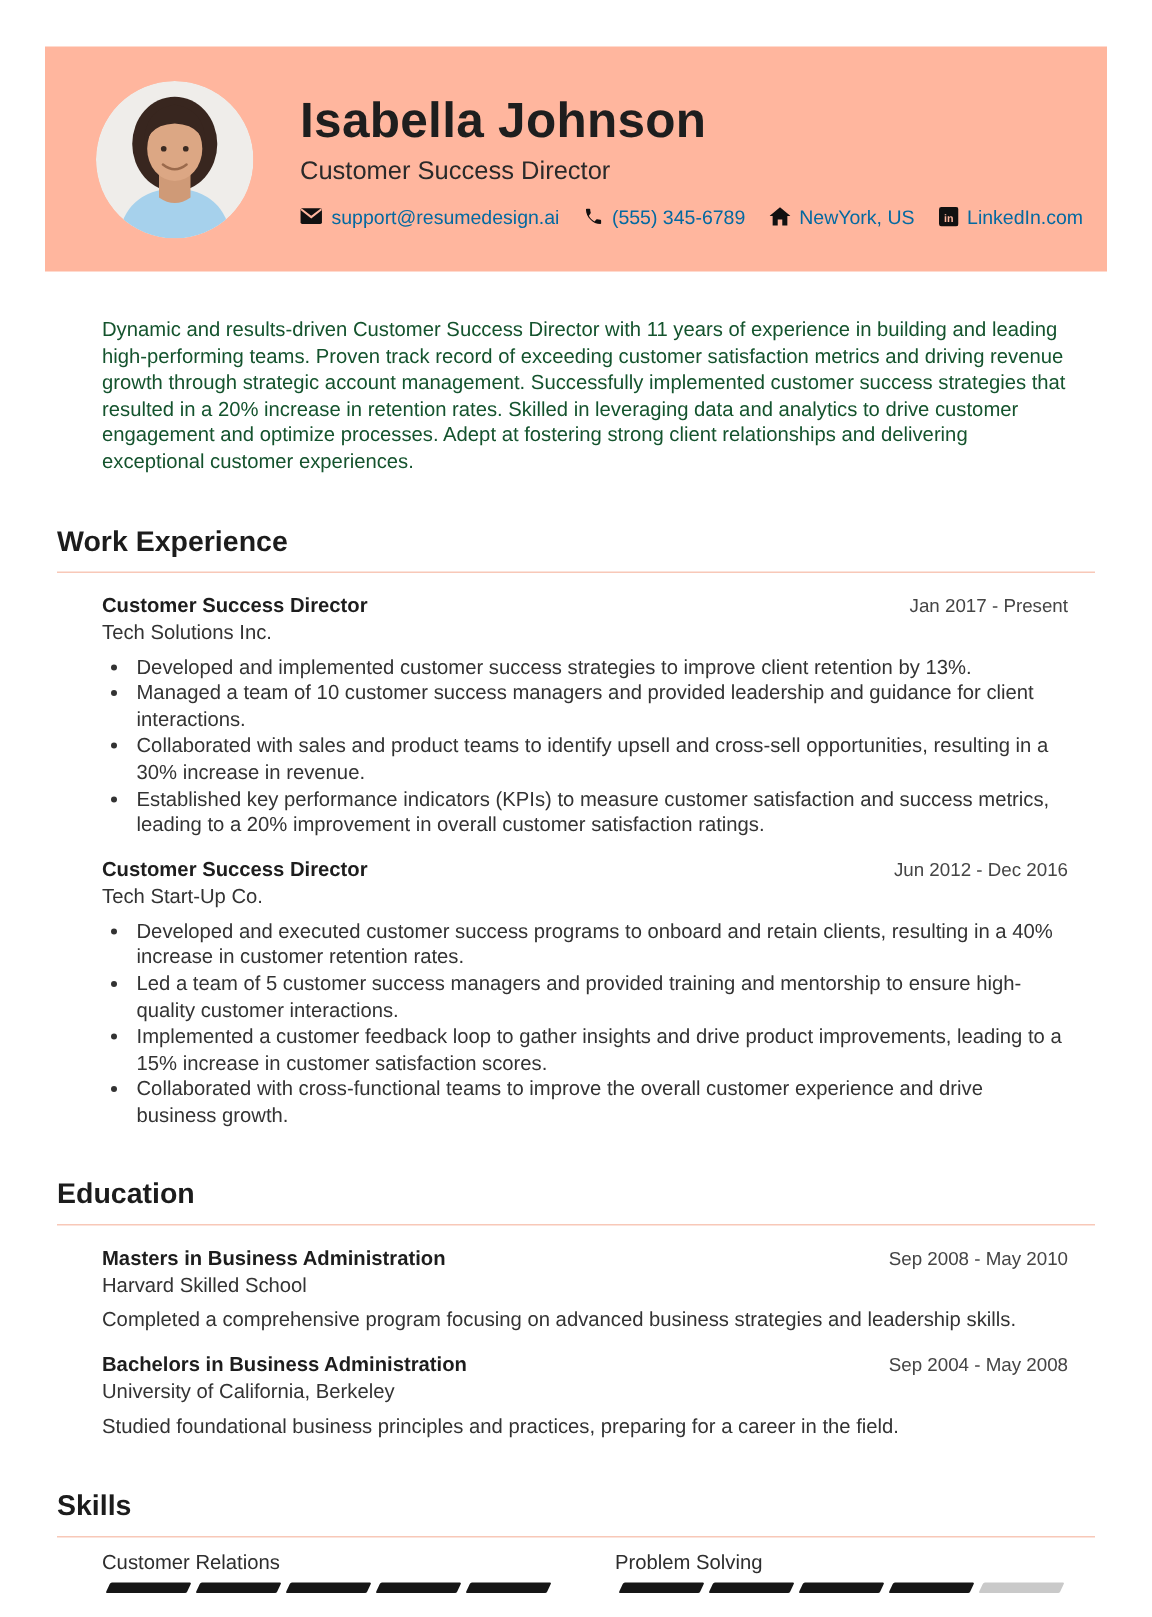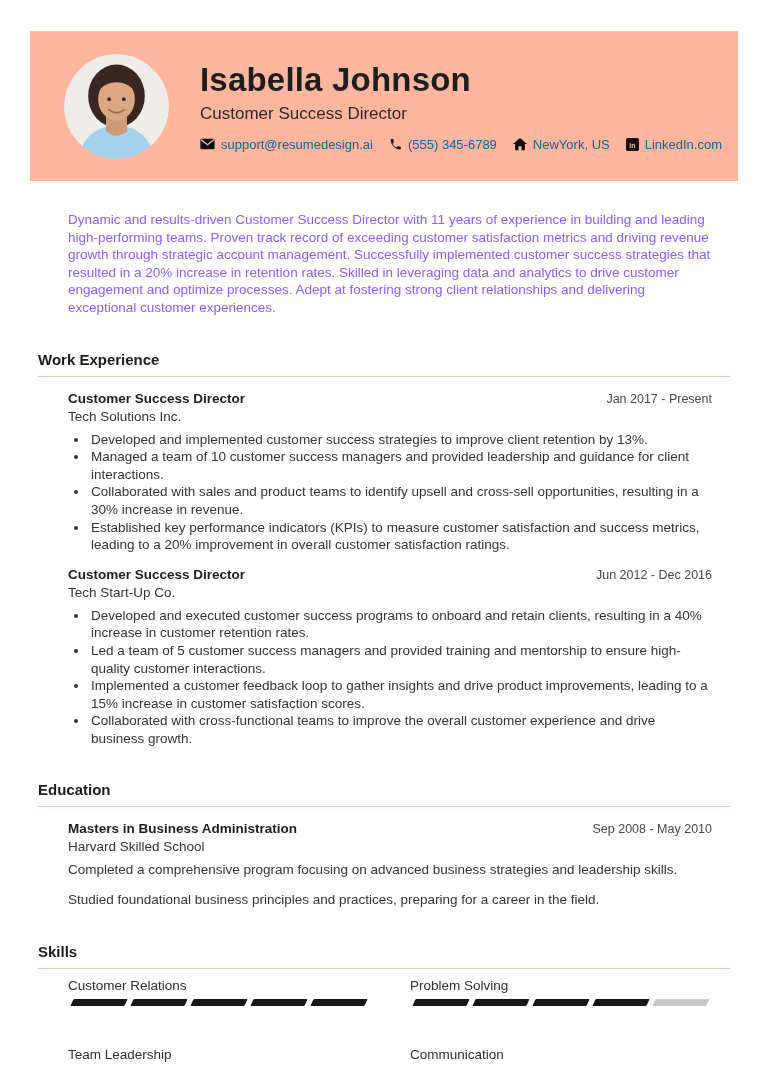--- a/index.html
+++ b/index.html
@@ -53,27 +53,27 @@
     color: #0369a1;
   }
   .contact { display: inline-flex; align-items: center; gap: 6px; white-space: nowrap; }
   .contact svg { display: block; }
 
   
   .summary {
     margin: 30px 56px 0 68px;
     font-size: 13.5px;
     line-height: 17.6px;
-    color: #8b5cf6;
+    color: #14532d;
   }
 
   
   .section { margin: 0 38px; }
   .section h2 {
-    font-size: 15px;
+    font-size: 19px;
     font-weight: 600;
     color: #1c1c1c;
     padding-bottom: 8px;
     border-bottom: 1px solid var(--section-rule, #f8c8b8);
   }
   .section.work { margin-top: 34px; }
   .section.education { margin-top: 34px; }
   .section.skills { margin-top: 34px; }
   .inner { margin: 0 18px 0 30px; }
 
@@ -213,20 +213,27 @@
         <div class="entry-head">
           <div>
             <div class="entry-title">Masters in Business Administration</div>
             <div class="entry-sub">Harvard Skilled School</div>
           </div>
           <div class="entry-date">Sep 2008 - May 2010</div>
         </div>
         <p class="edu-desc">Completed a comprehensive program focusing on advanced business strategies and leadership skills.</p>
       </div>
       <div class="entry">
+        <div class="entry-head">
+          <div>
+            <div class="entry-title">Bachelors in Business Administration</div>
+            <div class="entry-sub">University of California, Berkeley</div>
+          </div>
+          <div class="entry-date">Sep 2004 - May 2008</div>
+        </div>
         <p class="edu-desc">Studied foundational business principles and practices, preparing for a career in the field.</p>
       </div>
     </div>
   </div>
 
   <div class="section skills">
     <h2>Skills</h2>
     <div class="skills-grid">
       <div class="skill">
         <div class="skill-name">Customer Relations</div>

